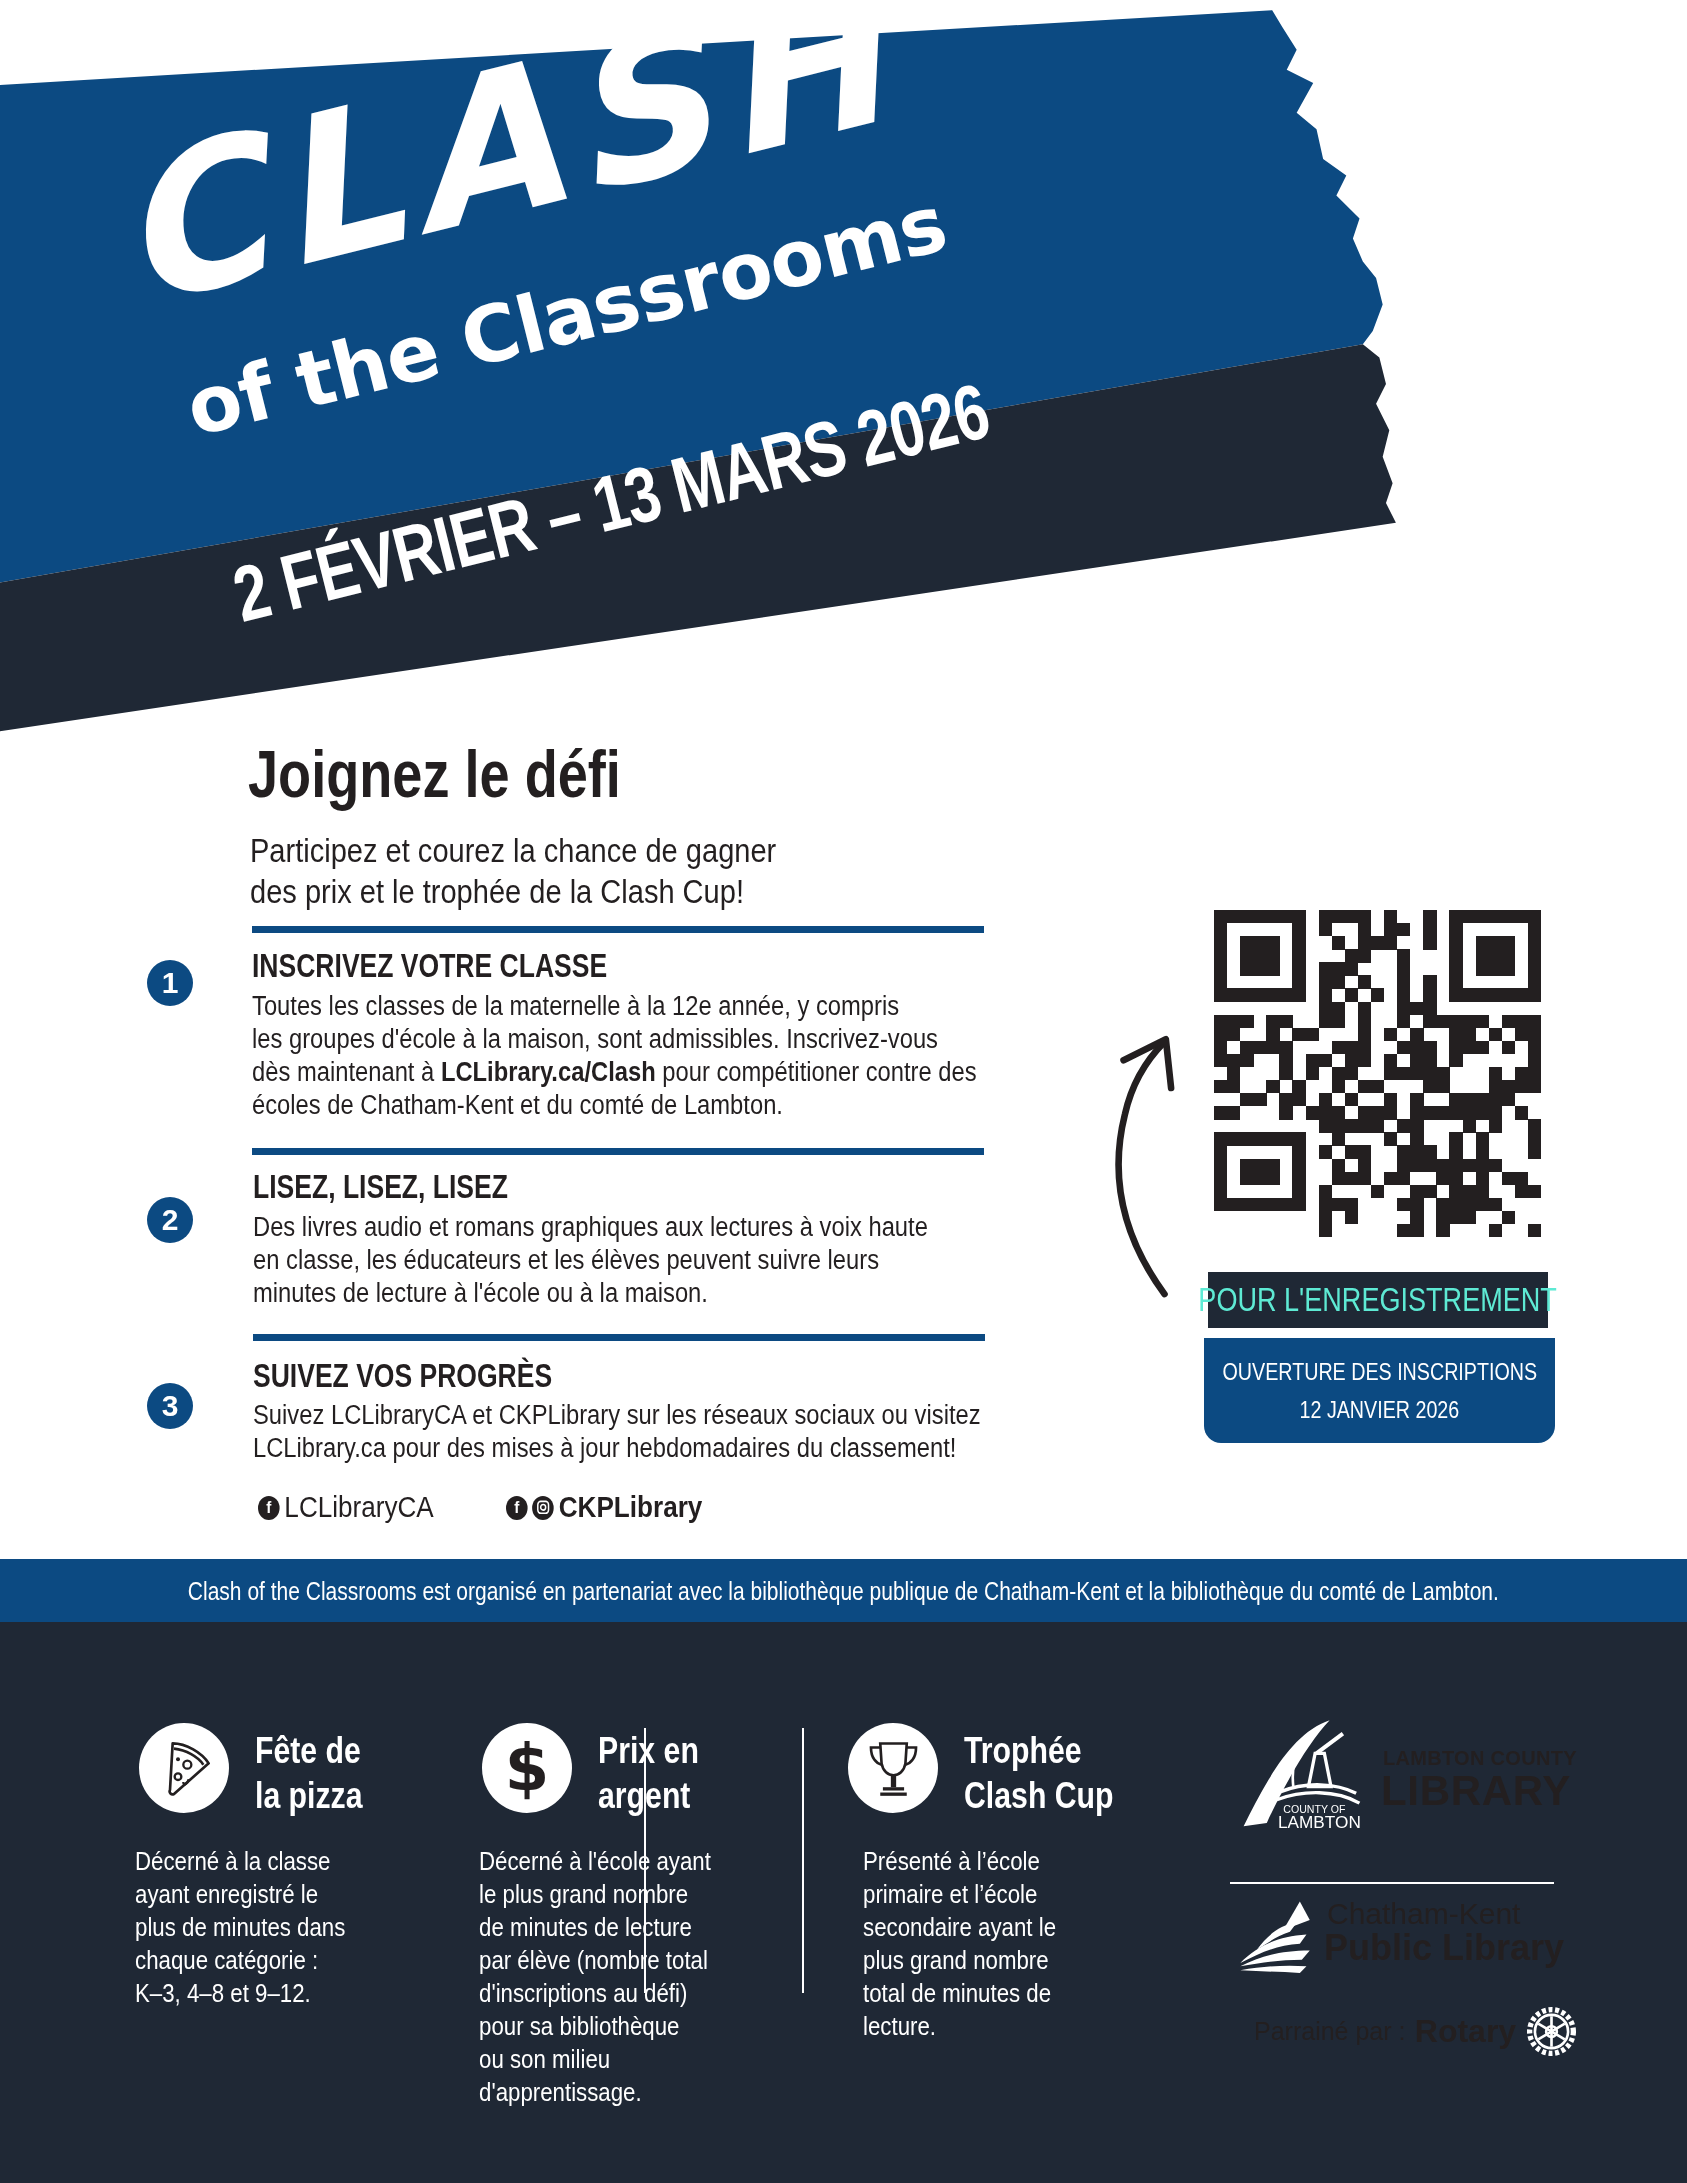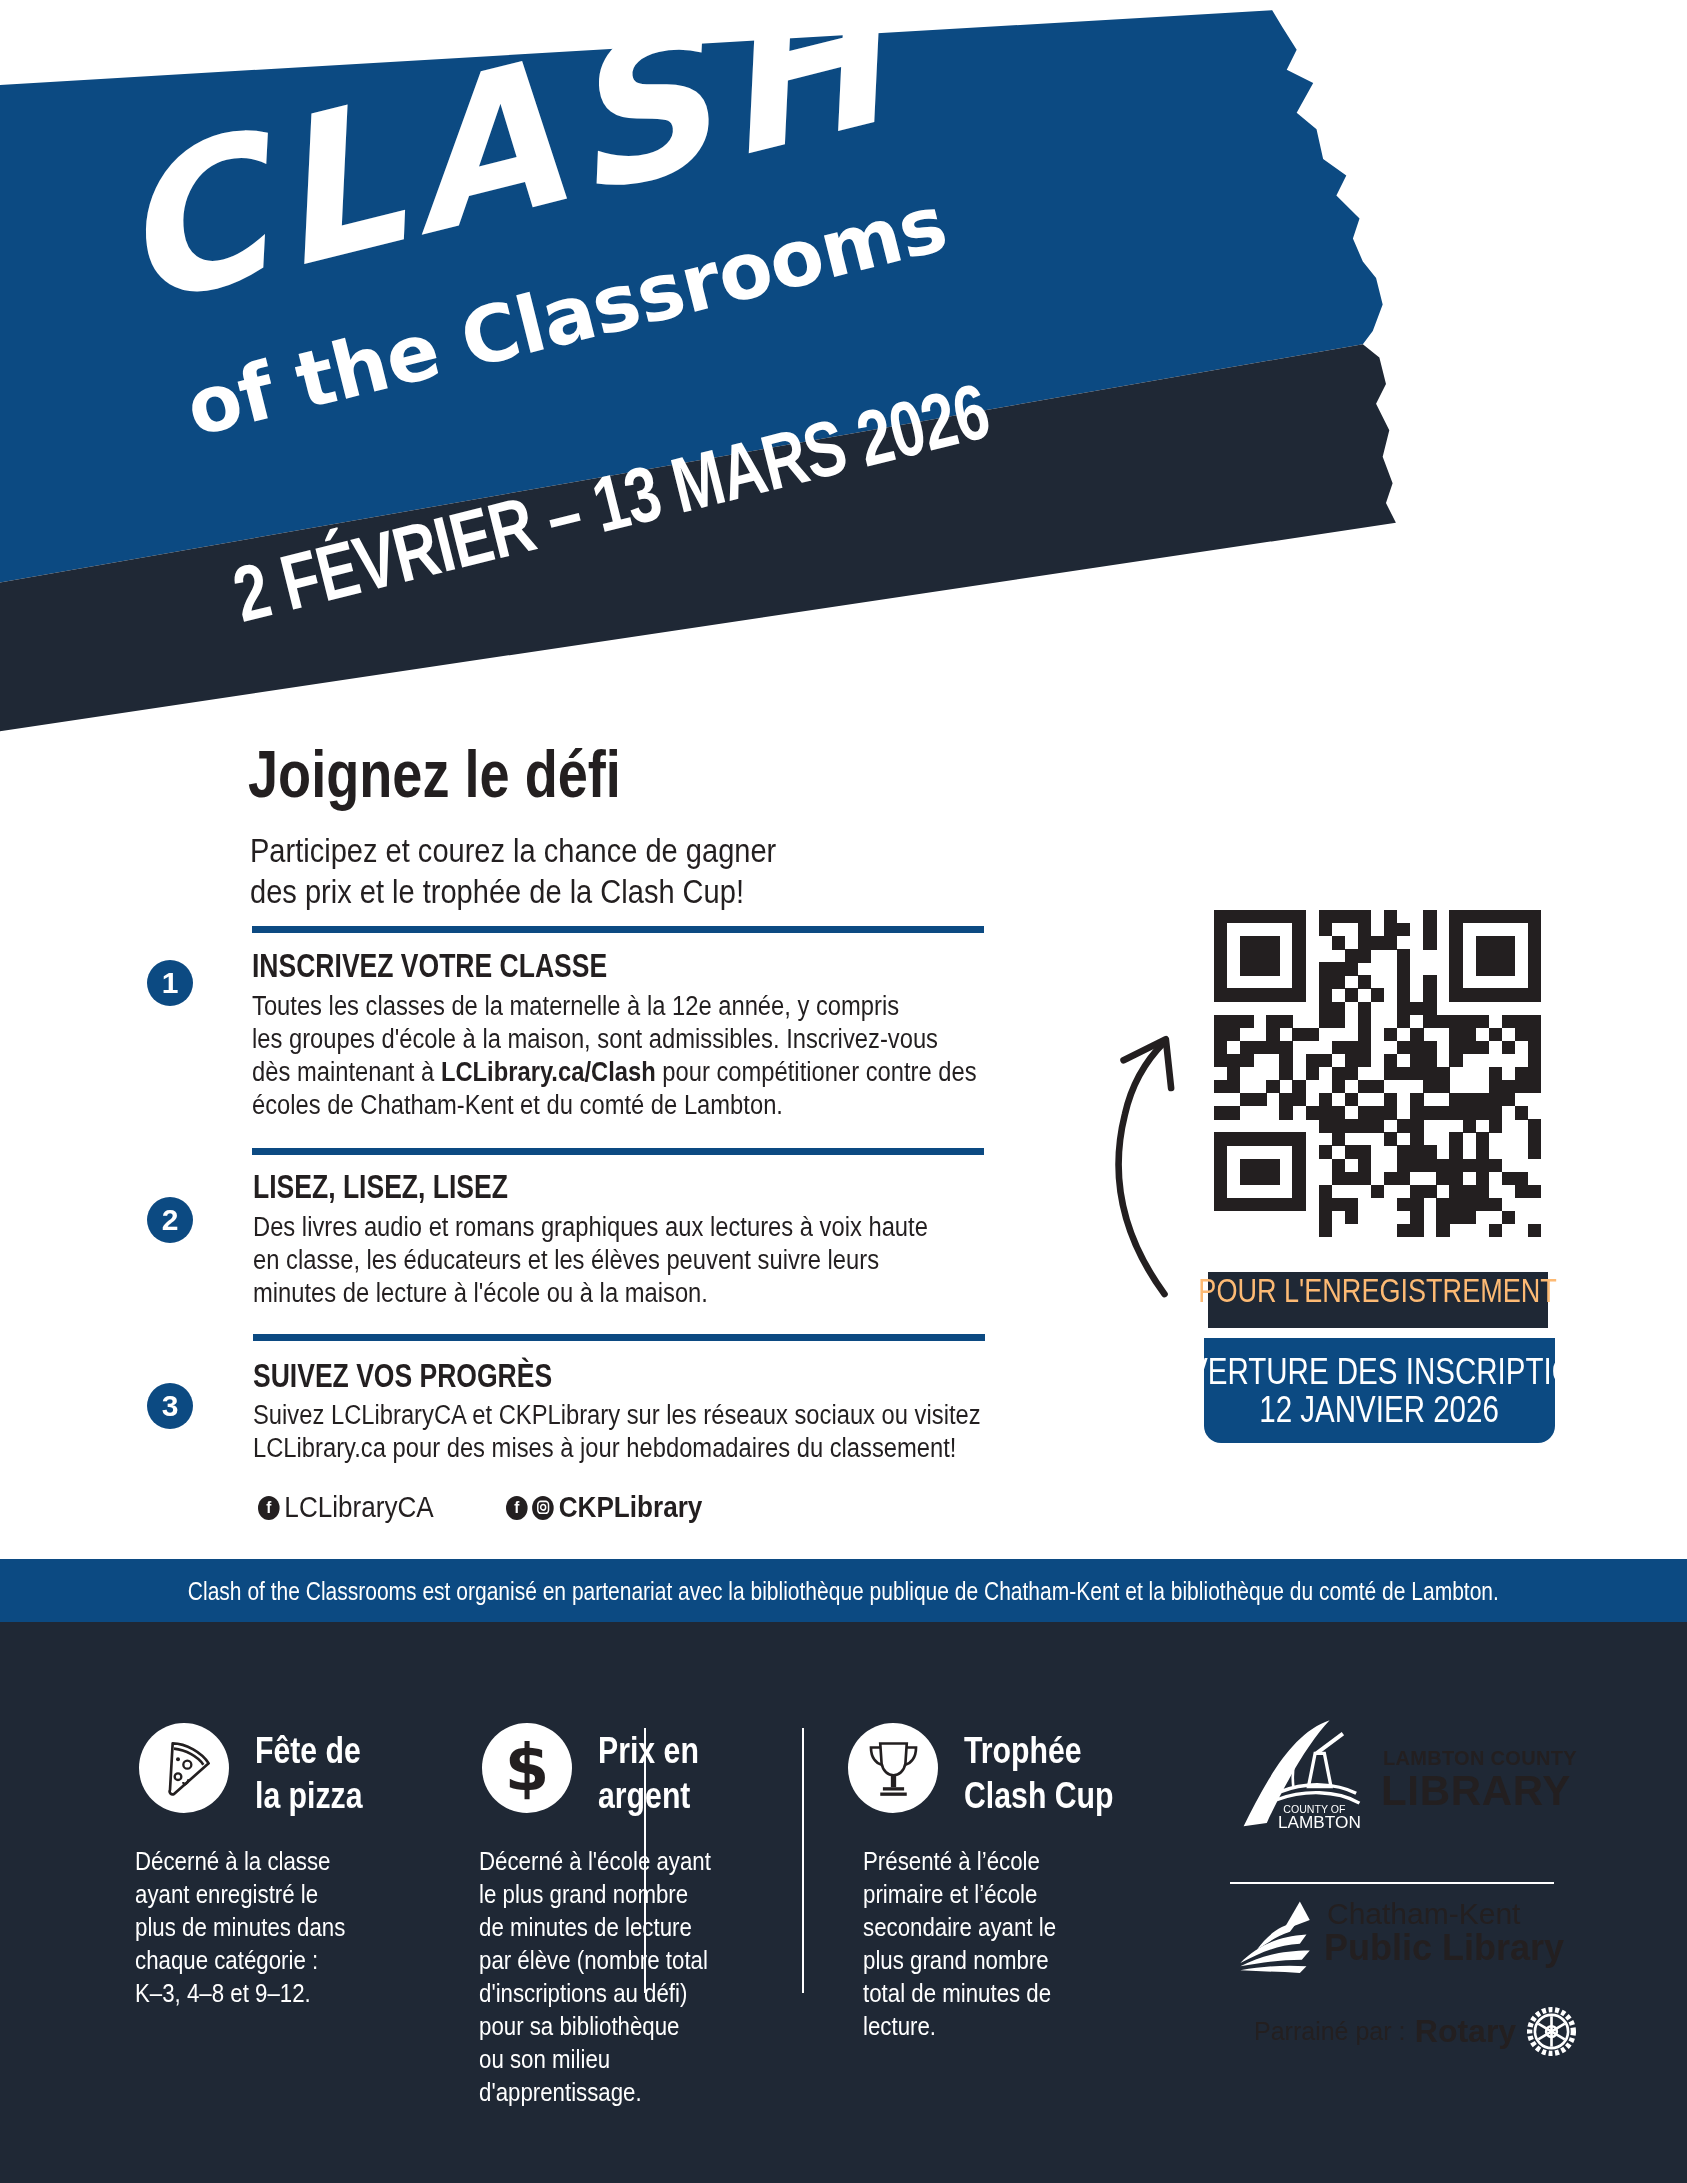--- a/index.html
+++ b/index.html
@@ -64,29 +64,29 @@
   .ico-circle {
     width: 24px; height: 24px; border-radius: 50%; background: #231f20; color: #fff;
     display: inline-flex; align-items: center; justify-content: center; font-weight: bold; font-size: 17px;
   }
 
   
   .qr { position: absolute; left: 1214px; top: 910px; width: 327px; height: 327px; }
   .arrow { position: absolute; left: 1105px; top: 1022px; }
   .reg-box {
     position: absolute; left: 1208px; top: 1272px; width: 340px; height: 56px;
-    background: #1f2835; color: #fdba74; font-size: 33px;
-    display: flex; align-items: flex-start; justify-content: center; white-space: nowrap;
+    background: #1f2835; color: #5eead4; font-size: 33px;
+    display: flex; align-items: center; justify-content: center; white-space: nowrap;
   }
   .reg-box span { transform: scaleX(0.82); display: inline-block; }
   .open-box {
     position: absolute; left: 1204px; top: 1338px; width: 351px; height: 105px;
     background: #0c4a82; color: #ffffff; border-radius: 0 0 17px 17px;
     display: flex; flex-direction: column; align-items: center; justify-content: center;
-    font-size: 36px; line-height: 38px; white-space: nowrap;
+    font-size: 24px; line-height: 38px; white-space: nowrap;
   }
   .open-box span { transform: scaleX(0.82); display: inline-block; }
 
   
   .strip {
     position: absolute; left: 0; top: 1559px; width: 1687px; height: 64px; background: #0c4a82;
     color: #ffffff; font-size: 25px; display: flex; align-items: center; justify-content: center; white-space: nowrap;
   }
   .strip span { transform: scaleX(0.84); display: inline-block; }
 

